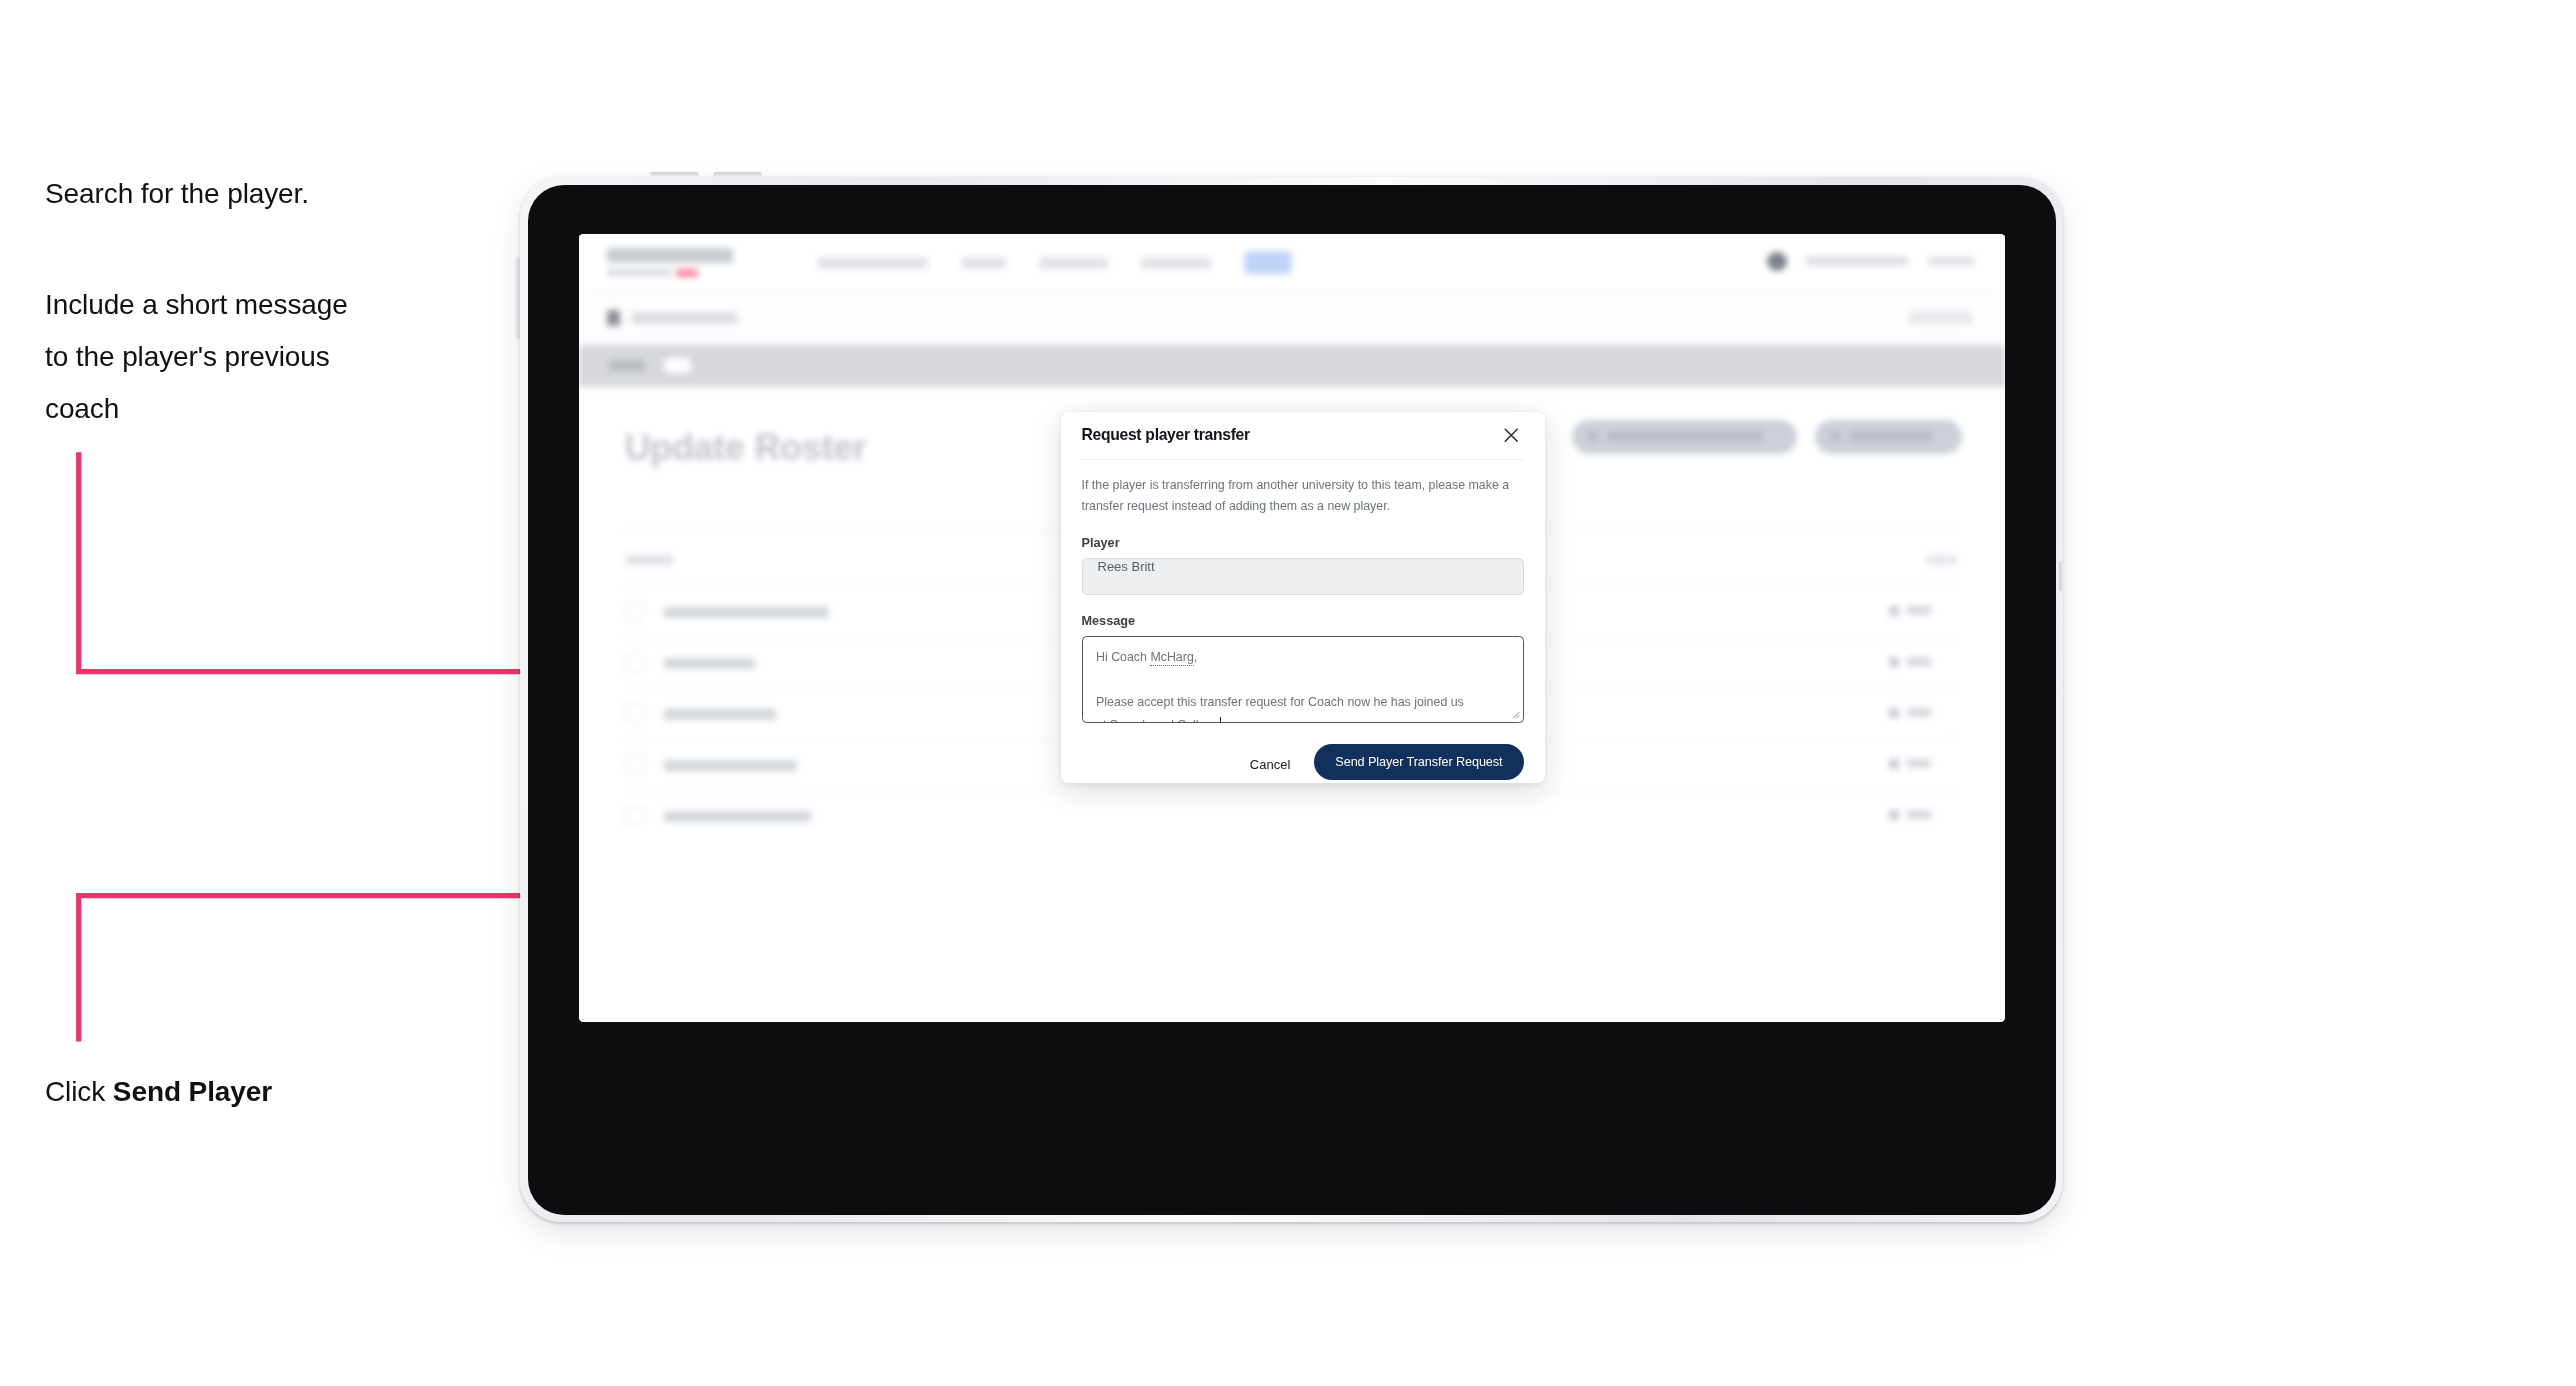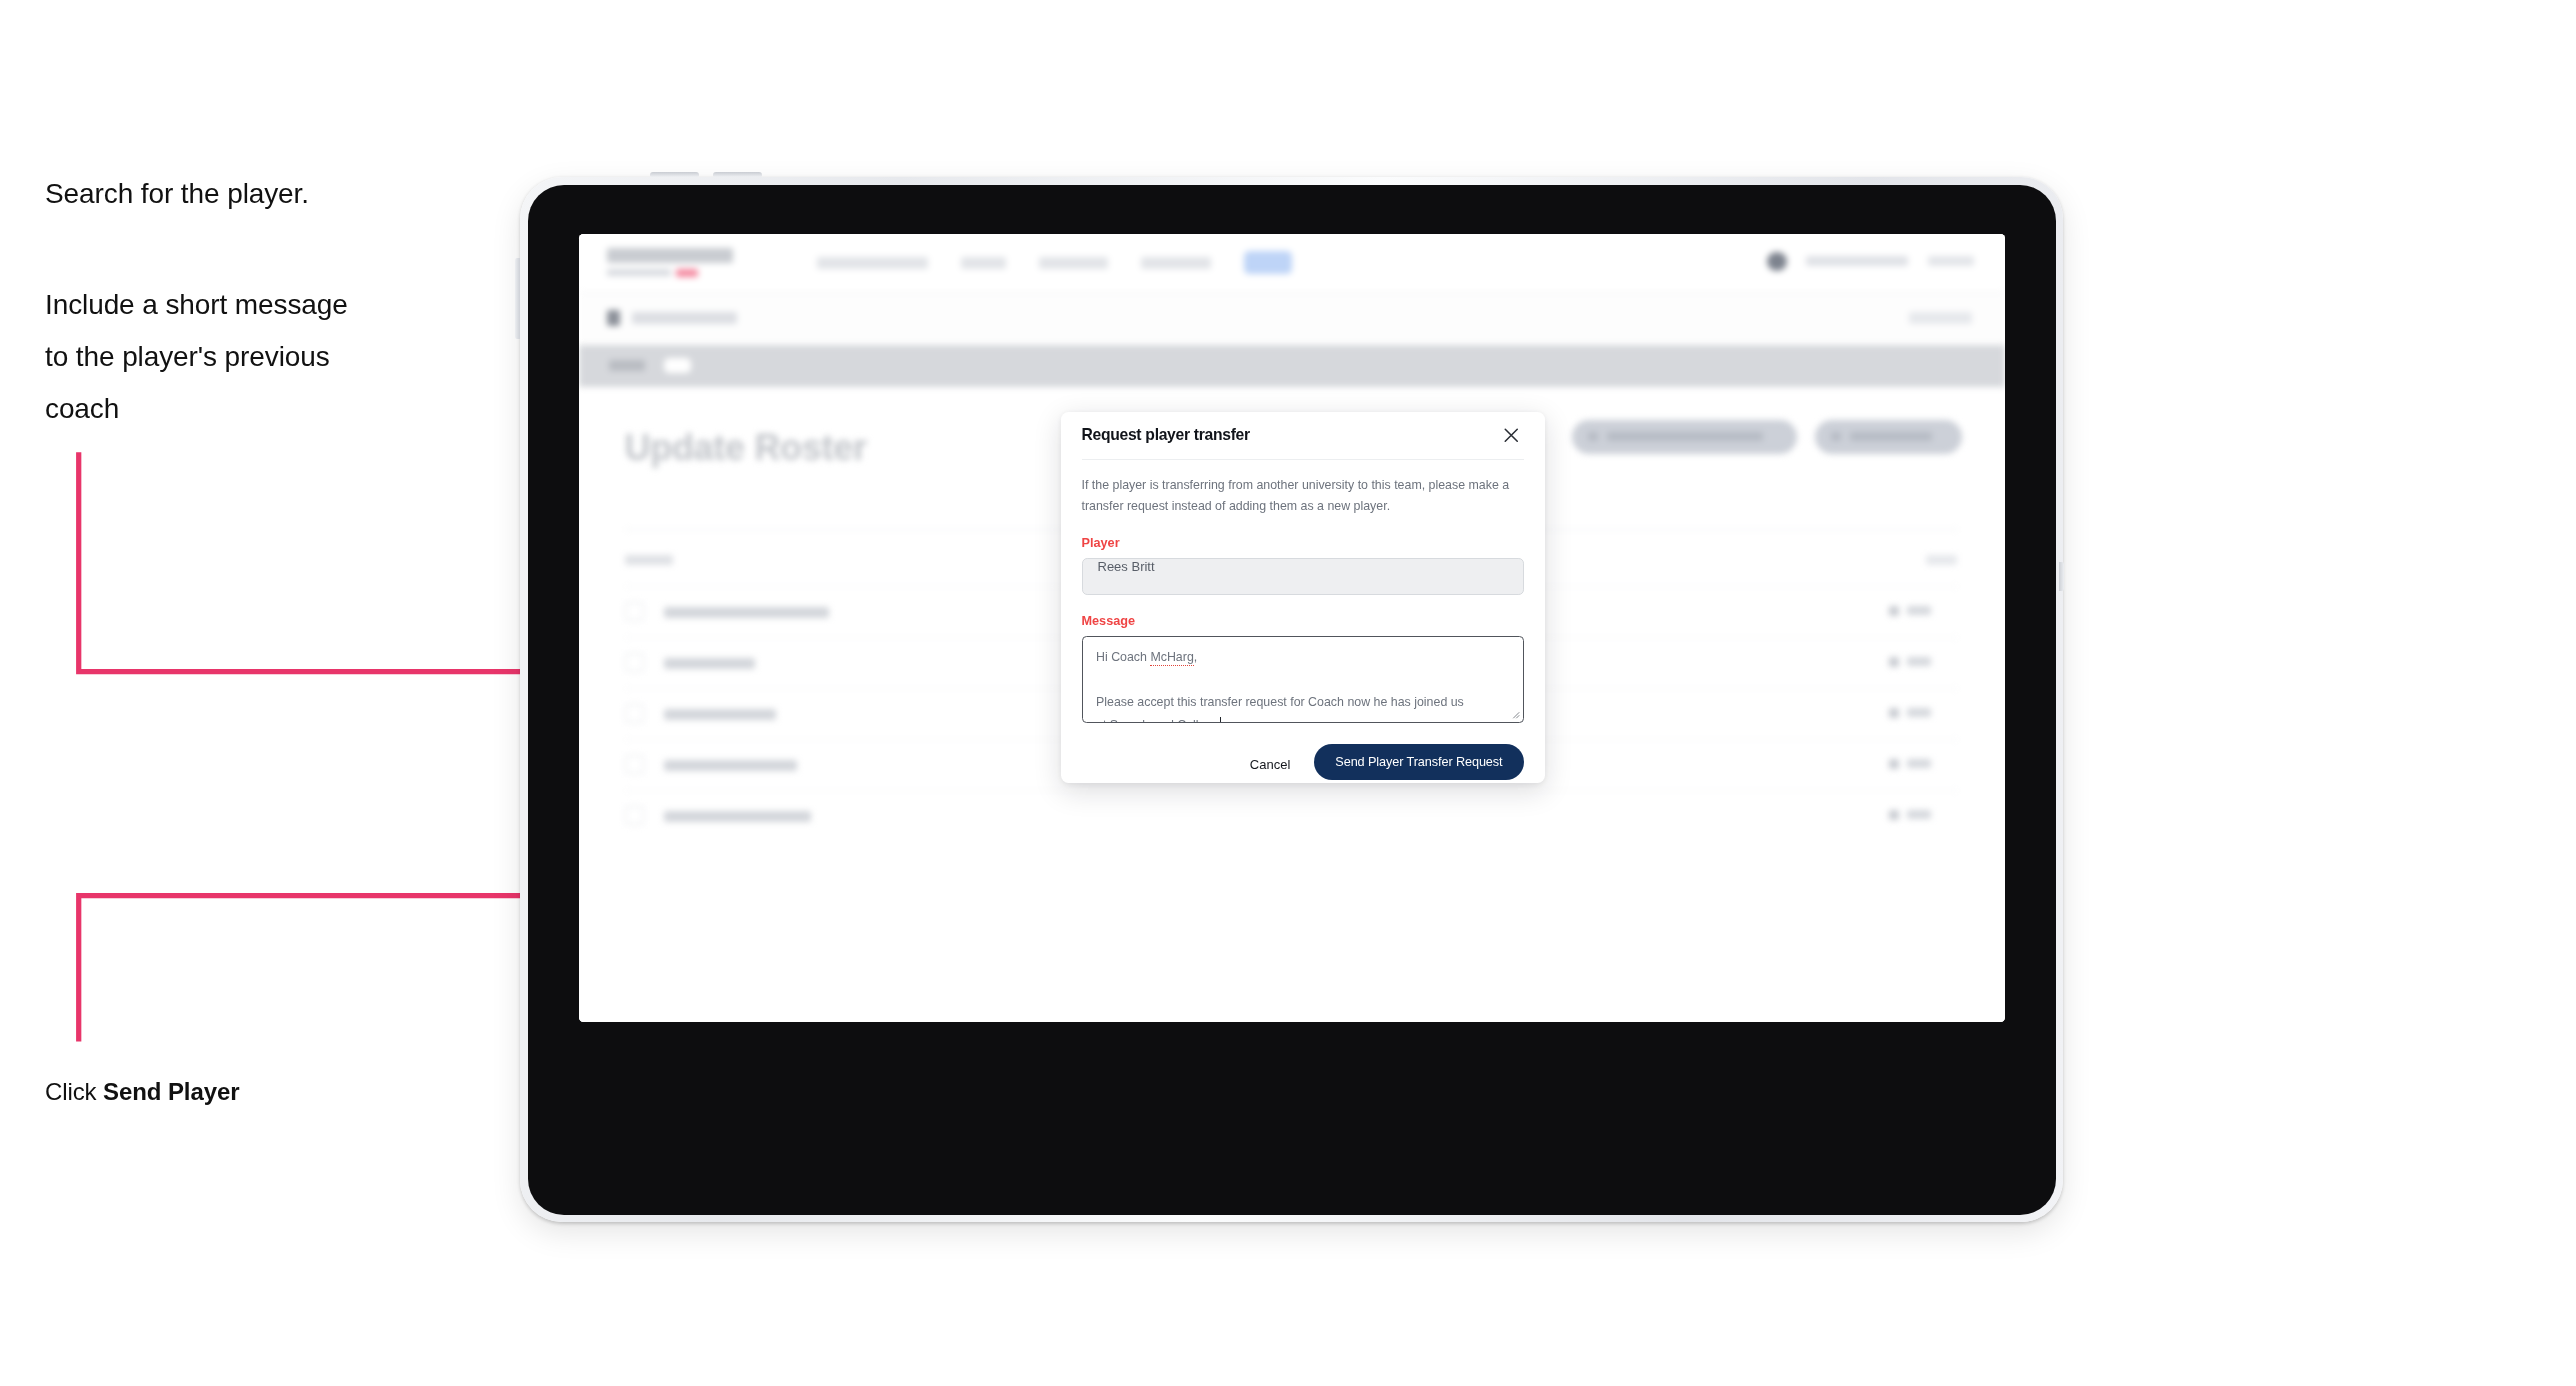--- a/index.html
+++ b/index.html
@@ -24,21 +24,21 @@
     font-size: 28px; line-height: 34px;
     width: 464px;
   }
   #anno-message {
     left: 45px; top: 279px;
     font-size: 28px; line-height: 52px;
     width: 449px;
   }
   #anno-click {
     left: 45px; top: 1066px;
-    font-size: 24px; line-height: 52px;
+    font-size: 28px; line-height: 52px;
     width: 464px;
   }
   #anno-click b { font-weight: 700; }
 
   
   .arrow-svg { position: absolute; left: 0; top: 0; width: 2576px; height: 1386px; pointer-events: none; }
 
   
   #tablet {
     position: absolute;
@@ -160,21 +160,21 @@
   #modal-close {
     width: 25.5px; height: 25.5px; display:flex; align-items:center; justify-content:center;
     cursor: pointer;
   }
   #modal-close svg { display:block; }
   #modal-desc {
     margin-top: 15px;
     font-size: 12.4px; line-height: 21px; color: #6d737d; max-width: 434px;
   }
   .field-label {
-    font-size: 12.7px; font-weight: 700; color: #ef4444; margin-top: 19.5px; margin-bottom: 7.5px;
+    font-size: 12.7px; font-weight: 700; color: #404040; margin-top: 19.5px; margin-bottom: 7.5px;
   }
   #player-input {
     width: 100%; height: 37px;
     background: #eeeff1; border: 0.7px solid #d7dade; border-radius: 5.2px;
     display: flex; padding-left: 15px;
     font-size: 13px; color: #585e68;
   }
   #message-box {
     position: relative;
     width: 100%; height: 87px;

